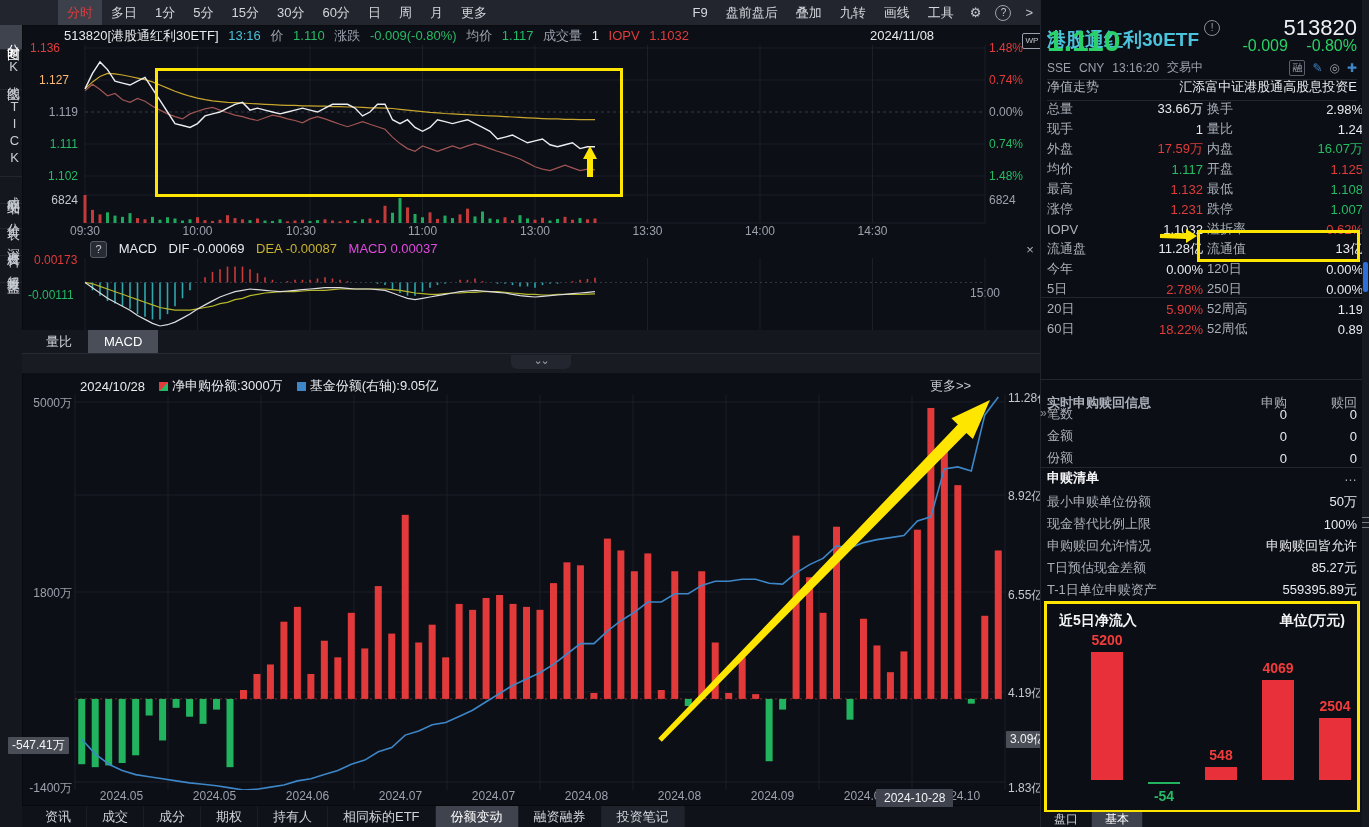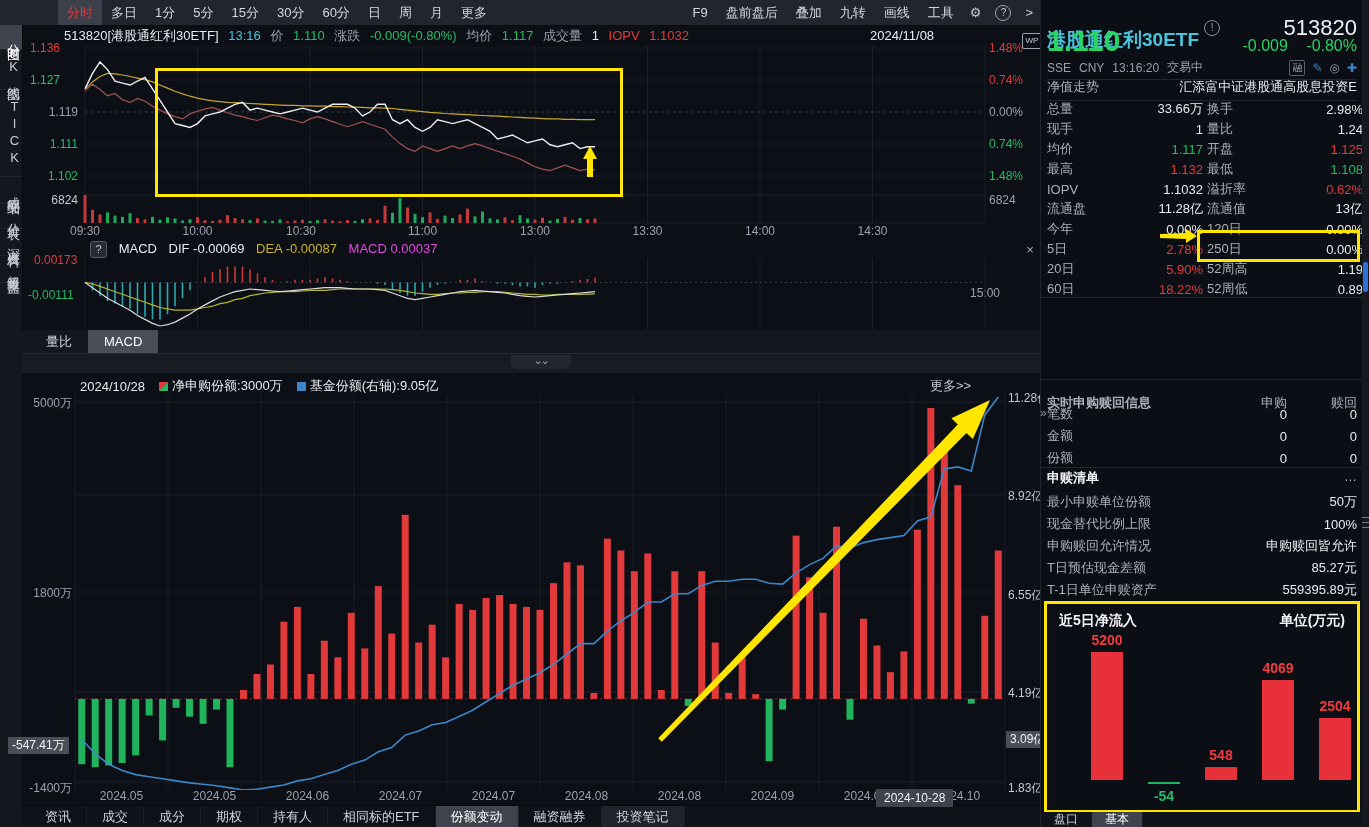--- a/index.html
+++ b/index.html
@@ -538,30 +538,42 @@
           <div class="pr-l">换手</div>
           <div class="pr-v" style="color: rgb(232, 234, 238); padding-right: 0px;">2.98%</div>
         </div>
         <div class="pr-row">
           <div class="pr-l">现手</div>
           <div class="pr-v" style="color: rgb(232, 234, 238);">1</div>
           <div class="pr-l">量比</div>
           <div class="pr-v" style="color: rgb(232, 234, 238); padding-right: 0px;">1.24</div>
         </div>
         <div class="pr-row">
+          <div class="pr-l">外盘</div>
+          <div class="pr-v" style="color: rgb(224, 60, 60);">17.59万</div>
+          <div class="pr-l">内盘</div>
+          <div class="pr-v" style="color: rgb(39, 187, 102); padding-right: 0px;">16.07万</div>
+        </div>
+        <div class="pr-row">
           <div class="pr-l">均价</div>
           <div class="pr-v" style="color: rgb(39, 187, 102);">1.117</div>
           <div class="pr-l">开盘</div>
           <div class="pr-v" style="color: rgb(224, 60, 60); padding-right: 0px;">1.125</div>
         </div>
         <div class="pr-row">
           <div class="pr-l">最高</div>
           <div class="pr-v" style="color: rgb(224, 60, 60);">1.132</div>
           <div class="pr-l">最低</div>
           <div class="pr-v" style="color: rgb(39, 187, 102); padding-right: 0px;">1.108</div>
+        </div>
+        <div class="pr-row">
+          <div class="pr-l">涨停</div>
+          <div class="pr-v" style="color: rgb(224, 60, 60);">1.231</div>
+          <div class="pr-l">跌停</div>
+          <div class="pr-v" style="color: rgb(39, 187, 102); padding-right: 0px;">1.007</div>
         </div>
         <div class="pr-row">
           <div class="pr-l">IOPV</div>
           <div class="pr-v" style="color: rgb(232, 234, 238);">1.1032</div>
           <div class="pr-l">溢折率</div>
           <div class="pr-v" style="color: rgb(224, 60, 60); padding-right: 0px;">0.62%</div>
         </div>
         <div class="pr-row">
           <div class="pr-l">流通盘</div>
           <div class="pr-v" style="color: rgb(232, 234, 238);">11.28亿</div>
@@ -679,21 +691,21 @@
 
   <div class="anno-rect" style="left:155px;top:68px;width:462px;height:123px;"></div>
   <div class="anno-rect" style="left:1197px;top:230px;width:157px;height:26px;"></div>
   <svg id="anno-svg">
       <polygon points="590,146 583,159 587,159 587,177 593,177 593,159 597,159" fill="#ffe600"></polygon>
       <polygon points="1160,234 1186,233 1186,229 1197,236 1186,243 1186,239 1160,238" fill="#ffe600"></polygon>
       <polygon points="658.2,738.3 957.8,424.5 951.4,418.2 990,400 972.9,439.1 966.4,432.9 661.8,741.7" fill="#ffe600"></polygon>
     </svg>
 
 <div class="abs ax-lab" style="left: 30px; top: 41px; width: 48px; text-align: left; color: rgb(224, 60, 60);">1.136</div>
-    <div class="abs ax-lab" style="left: 30px; top: 73px; width: 48px; text-align: left; color: #22c55e;">1.127</div>
+    <div class="abs ax-lab" style="left: 30px; top: 73px; width: 48px; text-align: center; color: #fdba74;">1.127</div>
     <div class="abs ax-lab" style="left: 30px; top: 105px; width: 48px; text-align: right; color: rgb(155, 161, 173);">1.119</div>
     <div class="abs ax-lab" style="left: 30px; top: 137px; width: 48px; text-align: right; color: rgb(39, 187, 102);">1.111</div>
     <div class="abs ax-lab" style="left: 30px; top: 169px; width: 48px; text-align: right; color: rgb(39, 187, 102);">1.102</div>
     <div class="abs ax-lab" style="left: 30px; top: 193px; width: 48px; text-align: right; color: rgb(196, 200, 208);">6824</div>
     <div class="abs ax-lab" style="left: 989px; top: 41px; color: rgb(224, 60, 60);">1.48%</div>
     <div class="abs ax-lab" style="left: 989px; top: 73px; color: rgb(224, 60, 60);">0.74%</div>
     <div class="abs ax-lab" style="left: 989px; top: 105px; color: rgb(155, 161, 173);">0.00%</div>
     <div class="abs ax-lab" style="left: 989px; top: 137px; color: rgb(39, 187, 102);">0.74%</div>
     <div class="abs ax-lab" style="left: 989px; top: 169px; color: rgb(39, 187, 102);">1.48%</div>
     <div class="abs ax-lab" style="left: 989px; top: 193px; color: rgb(155, 161, 173);">6824</div>

